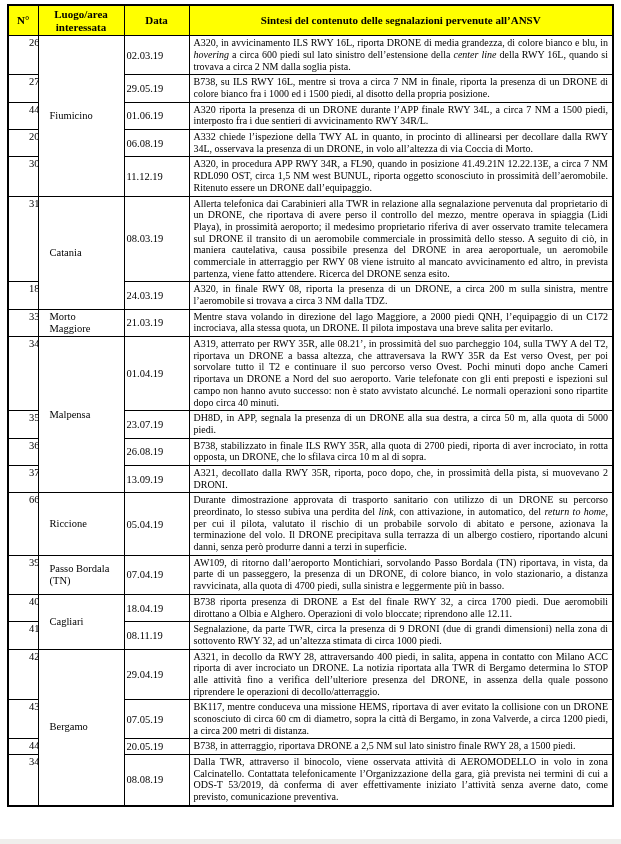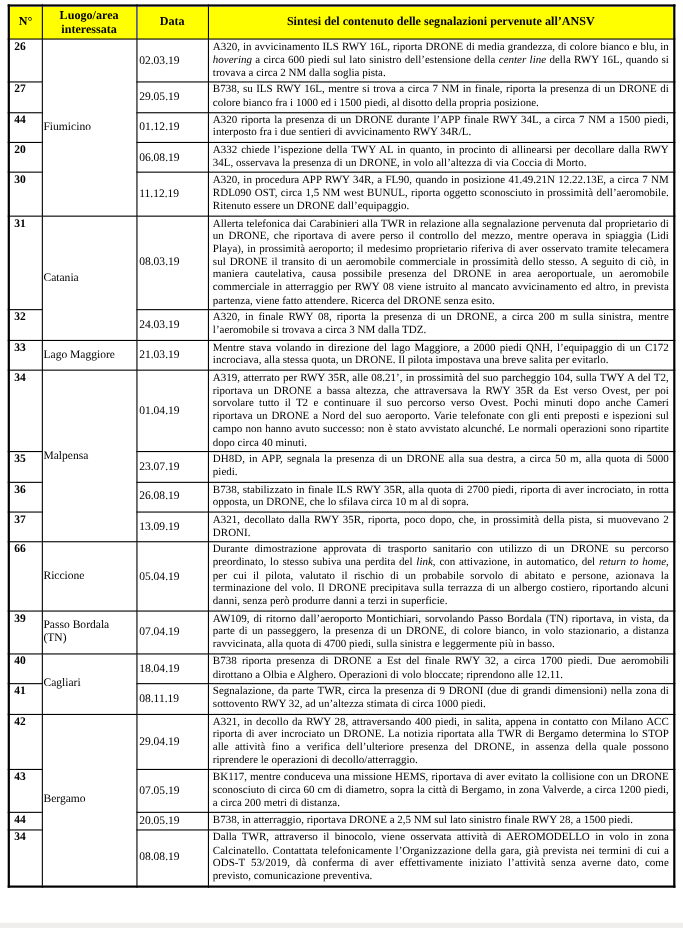--- a/index.html
+++ b/index.html
@@ -32,33 +32,33 @@
     background: var(--header-bg);
     font-weight: bold;
     text-align: center;
     vertical-align: middle;
     font-size: 11px;
     line-height: 1.15;
     padding: 2px 2px;
     height: 30px;
   }
   td.num {
-    font-weight: bold;
+    font-weight: normal;
     vertical-align: top;
     text-align: left;
     font-size: 10.5px;
     line-height: 1.1;
-    padding: 1px 4px;
+    padding: 1px 20px;
   }
   td.loc {
     vertical-align: middle;
     text-align: left;
     font-size: 10.5px;
     line-height: 1.15;
-    padding: 1px 1px;
+    padding: 1px 11px;
   }
   td.date {
     vertical-align: middle;
     text-align: left;
     font-size: 10.5px;
     padding: 1px 2px;
   }
   td.sum {
     vertical-align: top;
     text-align: justify;
@@ -94,47 +94,47 @@
           <td class="date">02.03.19</td>
           <td class="sum">A320, in avvicinamento ILS RWY 16L, riporta DRONE di media grandezza, di colore bianco e blu, in <i>hovering</i> a circa 600 piedi sul lato sinistro dell’estensione della <i>center line</i> della RWY 16L, quando si trovava a circa 2 NM dalla soglia pista.</td>
         </tr>
         <tr>
           <td class="num">27</td>
           <td class="date">29.05.19</td>
           <td class="sum">B738, su ILS RWY 16L, mentre si trova a circa 7 NM in finale, riporta la presenza di un DRONE di colore bianco fra i 1000 ed i 1500 piedi, al disotto della propria posizione.</td>
         </tr>
         <tr>
           <td class="num">44</td>
-          <td class="date">01.12.19</td>
+          <td class="date">01.06.19</td>
           <td class="sum">A320 riporta la presenza di un DRONE durante l’APP finale RWY 34L, a circa 7 NM a 1500 piedi, interposto fra i due sentieri di avvicinamento RWY 34R/L.</td>
         </tr>
         <tr>
           <td class="num">20</td>
           <td class="date">06.08.19</td>
           <td class="sum">A332 chiede l’ispezione della TWY AL in quanto, in procinto di allinearsi per decollare dalla RWY 34L, osservava la presenza di un DRONE, in volo all’altezza di via Coccia di Morto.</td>
         </tr>
         <tr>
           <td class="num">30</td>
           <td class="date">11.12.19</td>
           <td class="sum">A320, in procedura APP RWY 34R, a FL90, quando in posizione 41.49.21N 12.22.13E, a circa 7 NM RDL090 OST, circa 1,5 NM west BUNUL, riporta oggetto sconosciuto in prossimità dell’aeromobile. Ritenuto essere un DRONE dall’equipaggio.</td>
         </tr>
         <tr>
           <td class="num">31</td>
           <td class="loc" rowspan="2">Catania</td>
           <td class="date">08.03.19</td>
           <td class="sum">Allerta telefonica dai Carabinieri alla TWR in relazione alla segnalazione pervenuta dal proprietario di un DRONE, che riportava di avere perso il controllo del mezzo, mentre operava in spiaggia (Lidi Playa), in prossimità aeroporto; il medesimo proprietario riferiva di aver osservato tramite telecamera sul DRONE il transito di un aeromobile commerciale in prossimità dello stesso. A seguito di ciò, in maniera cautelativa, causa possibile presenza del DRONE in area aeroportuale, un aeromobile commerciale in atterraggio per RWY 08 viene istruito al mancato avvicinamento ed altro, in prevista partenza, viene fatto attendere. Ricerca del DRONE senza esito.</td>
         </tr>
         <tr>
-          <td class="num">32</td>
+          <td class="num">18</td>
           <td class="date">24.03.19</td>
           <td class="sum">A320, in finale RWY 08, riporta la presenza di un DRONE, a circa 200 m sulla sinistra, mentre l’aeromobile si trovava a circa 3 NM dalla TDZ.</td>
         </tr>
         <tr>
           <td class="num">33</td>
-          <td class="loc" rowspan="1">Lago Maggiore</td>
+          <td class="loc" rowspan="1">Morto Maggiore</td>
           <td class="date">21.03.19</td>
           <td class="sum">Mentre stava volando in direzione del lago Maggiore, a 2000 piedi QNH, l’equipaggio di un C172 incrociava, alla stessa quota, un DRONE. Il pilota impostava una breve salita per evitarlo.</td>
         </tr>
         <tr>
           <td class="num">34</td>
           <td class="loc" rowspan="4">Malpensa</td>
           <td class="date">01.04.19</td>
           <td class="sum">A319, atterrato per RWY 35R, alle 08.21’, in prossimità del suo parcheggio 104, sulla TWY A del T2, riportava un DRONE a bassa altezza, che attraversava la RWY 35R da Est verso Ovest, per poi sorvolare tutto il T2 e continuare il suo percorso verso Ovest. Pochi minuti dopo anche Cameri riportava un DRONE a Nord del suo aeroporto. Varie telefonate con gli enti preposti e ispezioni sul campo non hanno avuto successo: non è stato avvistato alcunché. Le normali operazioni sono ripartite dopo circa 40 minuti.</td>
         </tr>
         <tr>

